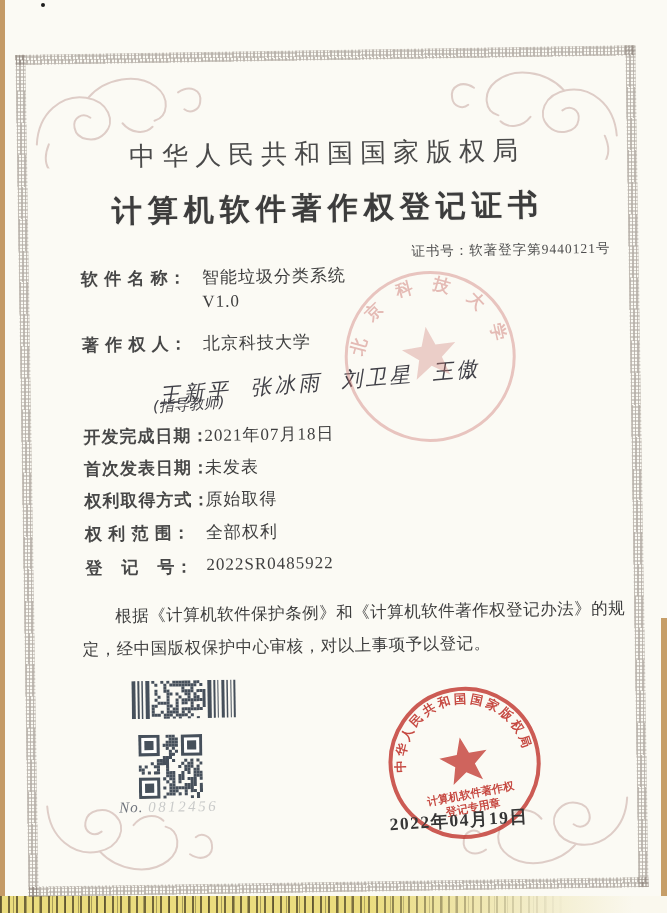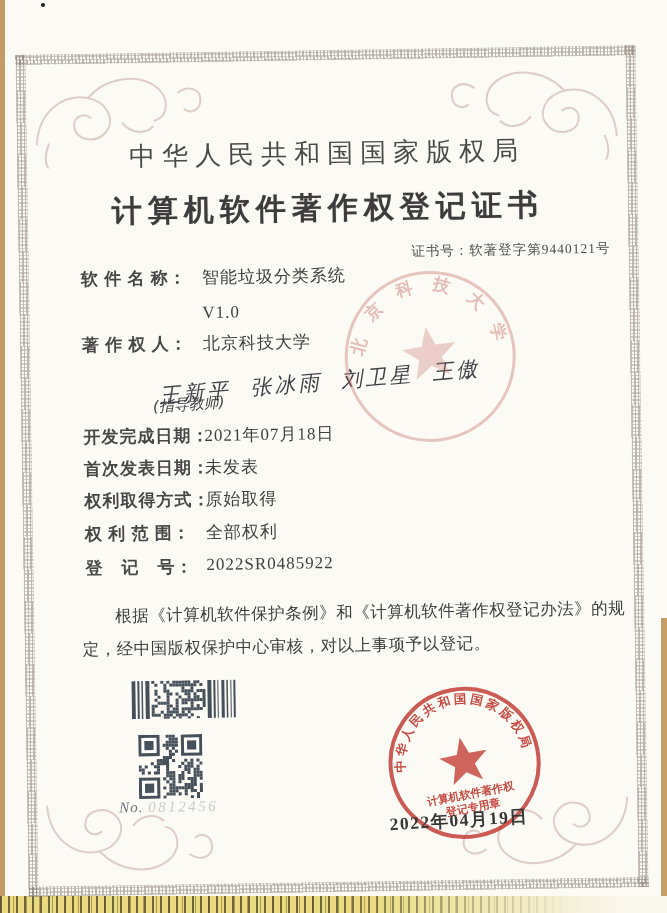--- a/index.html
+++ b/index.html
@@ -40,21 +40,21 @@
   .fl-br{right:10px;bottom:10px;transform:scale(-1,-1);}
 
   
   .authority{left:0;top:86px;width:620px;text-align:center;font-size:26px;letter-spacing:7px;color:#4a4a4a;font-weight:500;}
   .cert-title{left:0;top:138px;width:620px;text-align:center;font-size:30px;letter-spacing:6px;font-weight:700;color:#3c3c3c;text-shadow:0 0 1px rgba(70,70,70,.35);}
   .certno{right:28px;top:194px;font-size:13.5px;color:#4e4e4e;letter-spacing:1px;}
 
   
   .row-label{left:62px;font-size:17px;font-weight:600;color:#474747;letter-spacing:1px;white-space:pre;}
   .row-value{left:183px;font-size:17px;color:#3f3f3f;letter-spacing:1px;white-space:pre;}
-  .t214{top:214px}.t240{top:251px}.t280{top:280px}.t372{top:372px}
+  .t214{top:214px}.t240{top:240px}.t280{top:280px}.t372{top:372px}
   .t404{top:404px}.t436{top:436px}.t469{top:469px}.t503{top:503px}
 
   .handwriting{left:138px;top:318px;font-family:"DejaVu Sans",sans-serif;font-style:italic;
     font-size:21px;color:#3f3f46;letter-spacing:3px;transform:rotate(-4deg);white-space:pre;}
   .handwriting-note{left:132px;top:343px;font-family:"DejaVu Sans",sans-serif;font-style:italic;
     font-size:15px;color:#3f3f46;transform:rotate(-3deg);}
 
   .body-par{left:58px;top:546px;width:544px;font-size:16.5px;line-height:33px;color:#3e3e3e;
     text-indent:2em;letter-spacing:.5px;}
 

